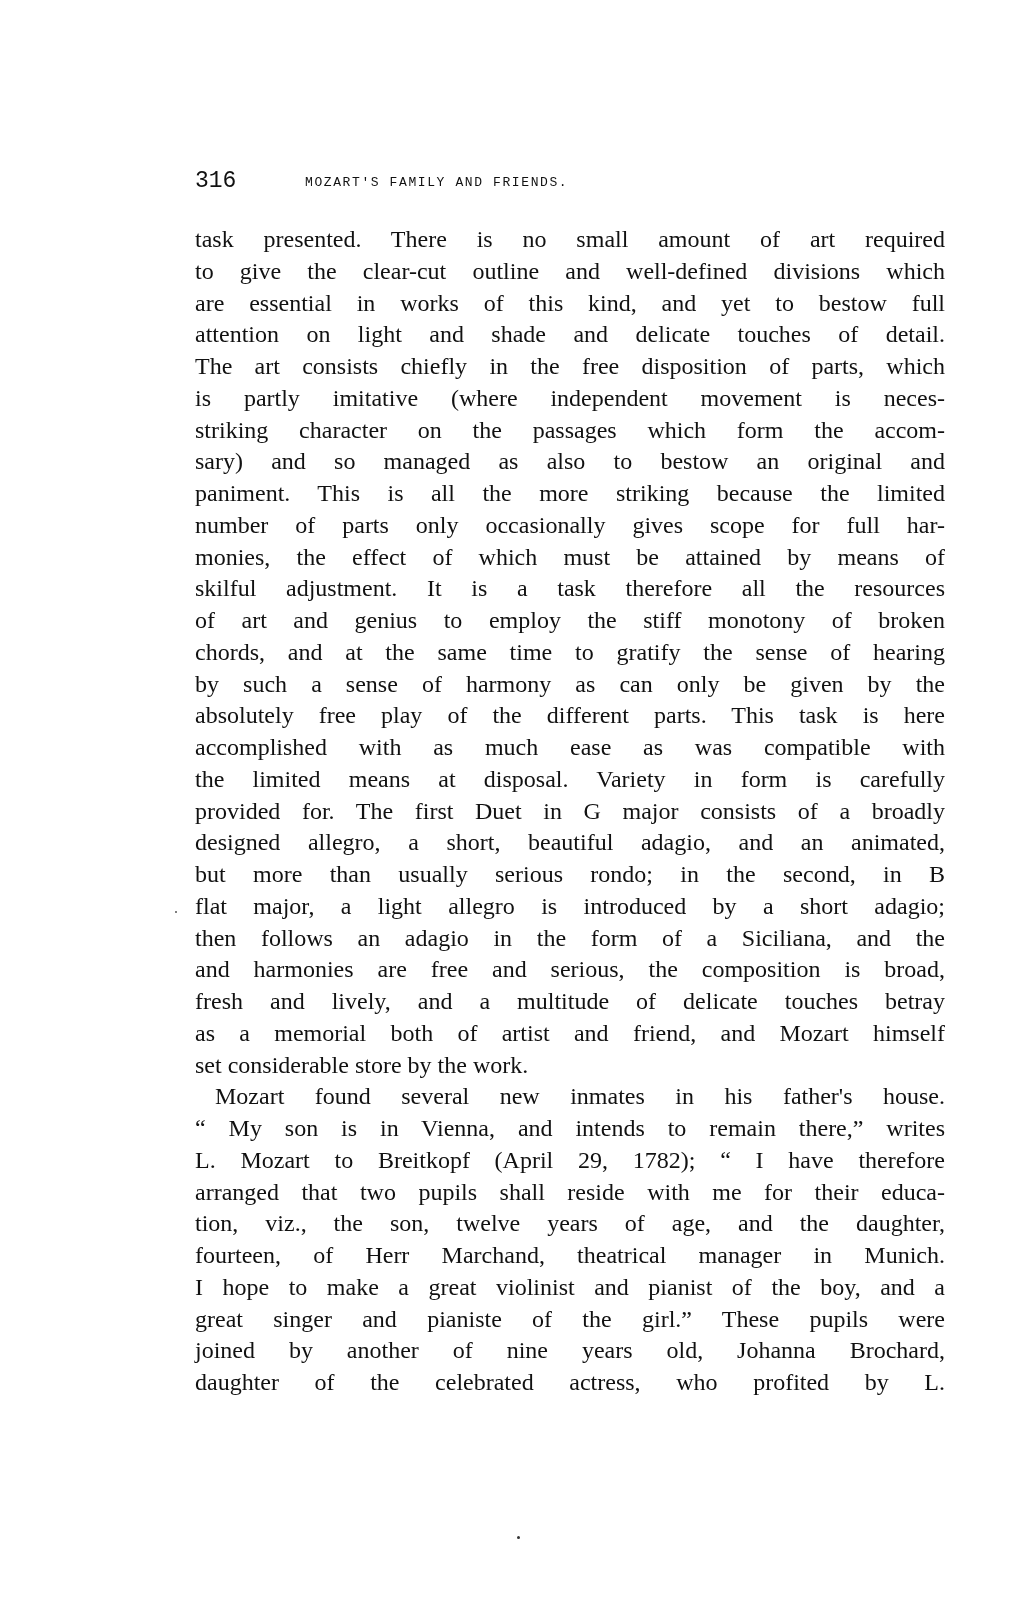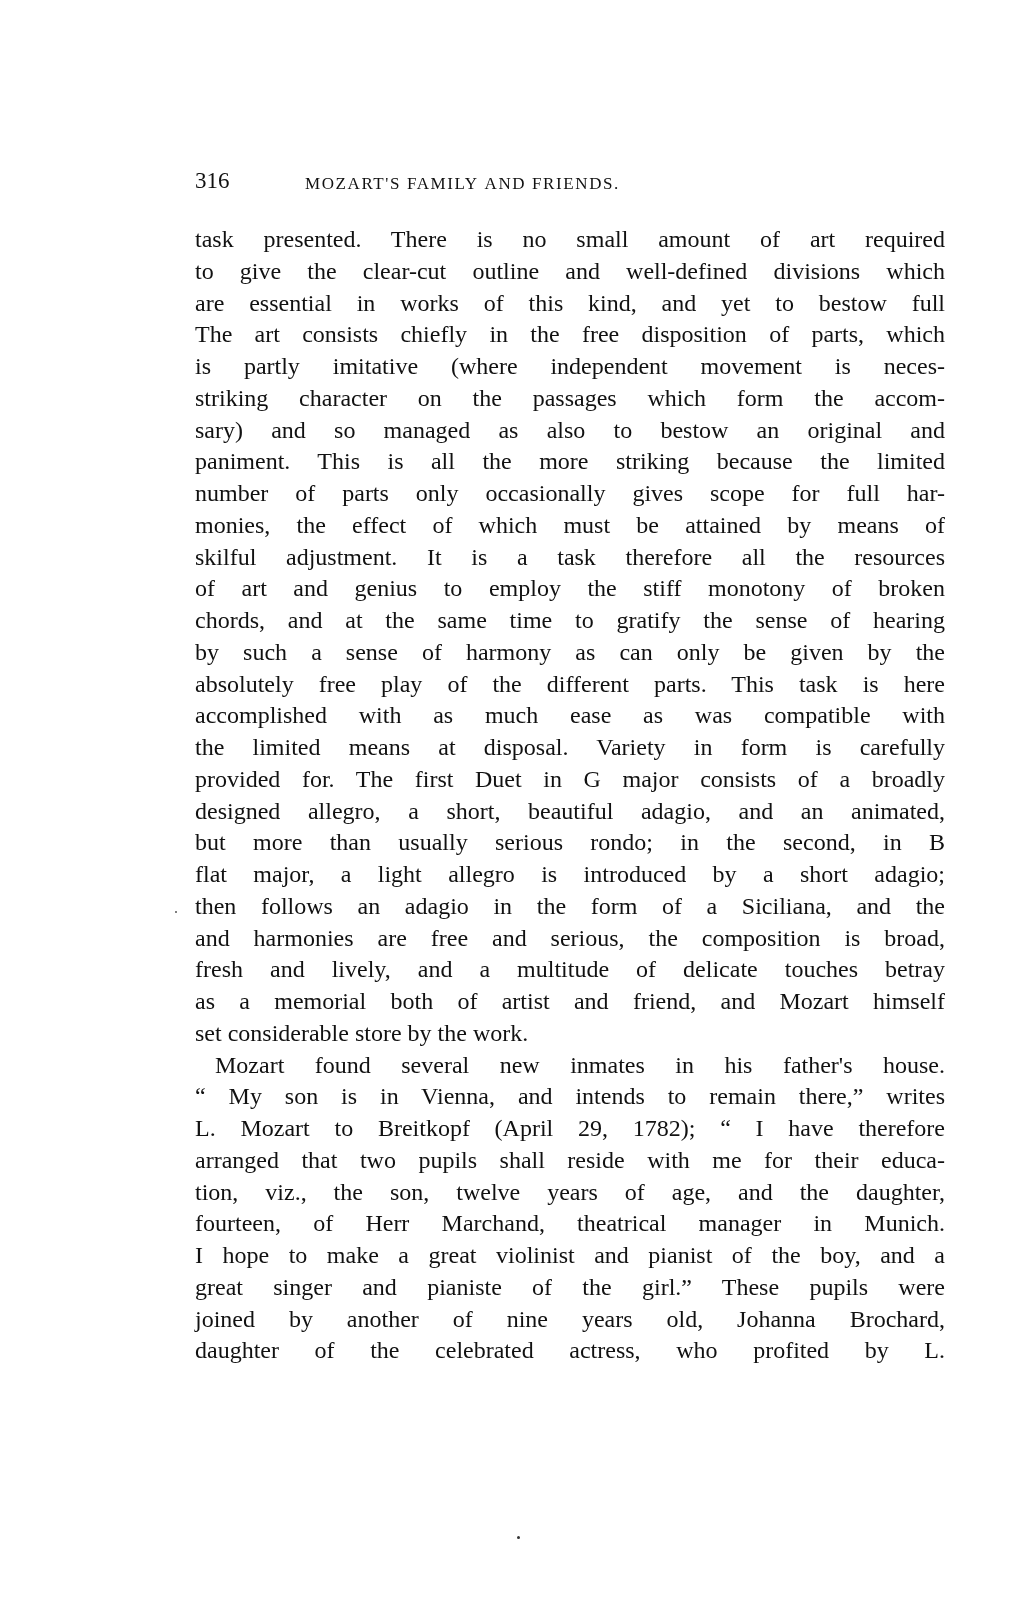--- a/index.html
+++ b/index.html
@@ -19,36 +19,37 @@
       position: absolute;
       left: 195px;
       top: 160px;
       width: 750px;
     }
     .running-head {
       position: relative;
       height: 42px;
       font-size: 20px;
       line-height: 42px;
+      font-family: Liberation Mono, monospace;
     }
     .page-number {
       position: absolute;
       left: 0;
       top: 0;
       font-size: 23px;
       letter-spacing: 0px;
     }
     .head-title {
       position: absolute;
       left: 110px;
       top: 0;
       font-variant: small-caps;
       text-transform: lowercase;
       font-variant-caps: all-small-caps;
-      font-size: 24px;
+      font-size: 19px;
       letter-spacing: 1.6px;
     }
     .body-text {
       margin-top: 22px;
       font-size: 24px;
       line-height: 31.75px;
     }
     .line {
       display: block;
       white-space: nowrap;
@@ -88,20 +89,21 @@
 <div class="page">
   <div class="running-head">
     <span class="page-number">316</span>
     <span class="head-title">MOZART'S FAMILY AND FRIENDS.</span>
   </div>
   <div class="body-text" id="body-text">
       <div>
         <span class="line">task presented. There is no small amount of art required</span>
         <span class="line">to give the clear-cut outline and well-defined divisions which</span>
         <span class="line">are essential in works of this kind, and yet to bestow full</span>
+        <span class="line">attention on light and shade and delicate touches of detail.</span>
         <span class="line">The art consists chiefly in the free disposition of parts, which</span>
         <span class="line">is partly imitative (where independent movement is neces-</span>
         <span class="line">striking character on the passages which form the accom-</span>
         <span class="line">sary) and so managed as also to bestow an original and</span>
         <span class="line">paniment. This is all the more striking because the limited</span>
         <span class="line">number of parts only occasionally gives scope for full har-</span>
         <span class="line">monies, the effect of which must be attained by means of</span>
         <span class="line">skilful adjustment. It is a task therefore all the resources</span>
         <span class="line">of art and genius to employ the stiff monotony of broken</span>
         <span class="line">chords, and at the same time to gratify the sense of hearing</span>

